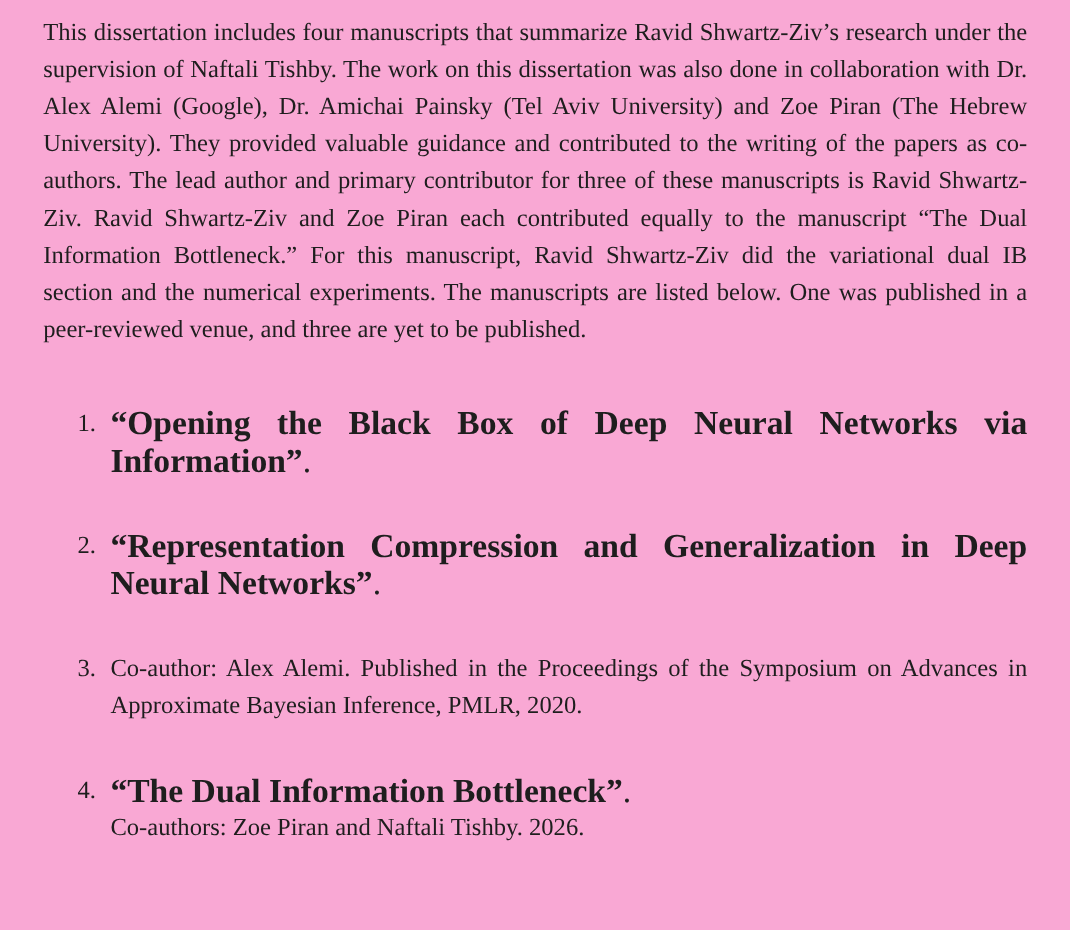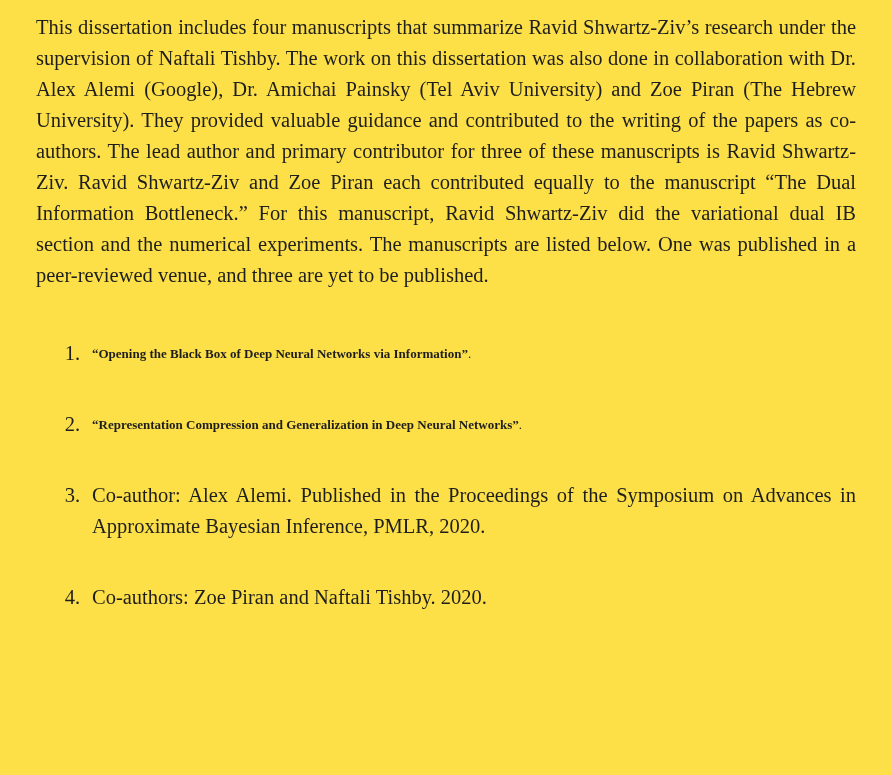--- a/index.html
+++ b/index.html
@@ -12,21 +12,21 @@
     height: 775px;
     overflow: hidden;
     font-family: "Liberation Serif", "DejaVu Serif", serif;
     color: #1e1e1e;
   }
   .page {
     box-sizing: border-box;
     width: 892px;
     height: 775px;
     padding: 12px 36px 0 36px;
-    background: #fde047;
+    background: #f9a8d4;
   }
   .para {
     margin: 0;
     font-size: 20.5px;
     line-height: 31px;
     text-align: justify;
   }
   .manuscript-list {
     margin-top: 47px;
   }
@@ -42,21 +42,21 @@
     flex: 0 0 18px;
     text-align: right;
     font-size: 20.5px;
     line-height: 31px;
   }
   .item-body {
     flex: 1;
     margin-left: 12px;
   }
   .title-line {
-    font-size: 13px;
+    font-size: 28px;
     line-height: 31px;
     text-align: justify;
   }
   .mtitle {
     font-weight: bold;
   }
   .details {
     font-size: 20.5px;
     line-height: 31px;
     text-align: justify;
@@ -88,18 +88,19 @@
     <div class="item">
       <span class="num">3.</span>
       <div class="item-body">
         <div class="details">Co-author: Alex Alemi. Published in the Proceedings of the Symposium on Advances in Approximate Bayesian Inference, PMLR, 2020.</div>
       </div>
     </div>
 
     <div class="item">
       <span class="num">4.</span>
       <div class="item-body">
-        <div class="details">Co-authors: Zoe Piran and Naftali Tishby. 2020.</div>
+        <div class="title-line"><span class="mtitle">“The Dual Information Bottleneck”</span><span class="suffix">.</span></div>
+        <div class="details">Co-authors: Zoe Piran and Naftali Tishby. 2026.</div>
       </div>
     </div>
 
   </div>
 </div>
 
 </body></html>

